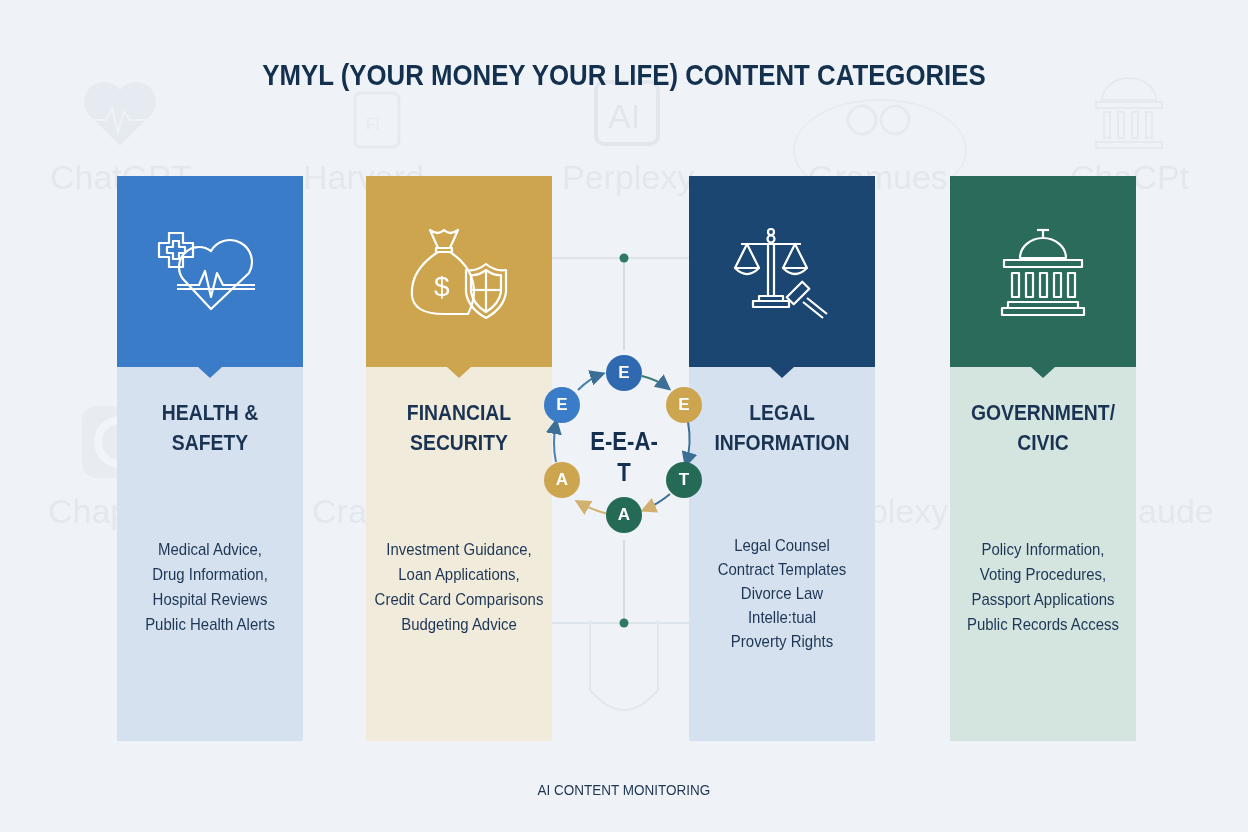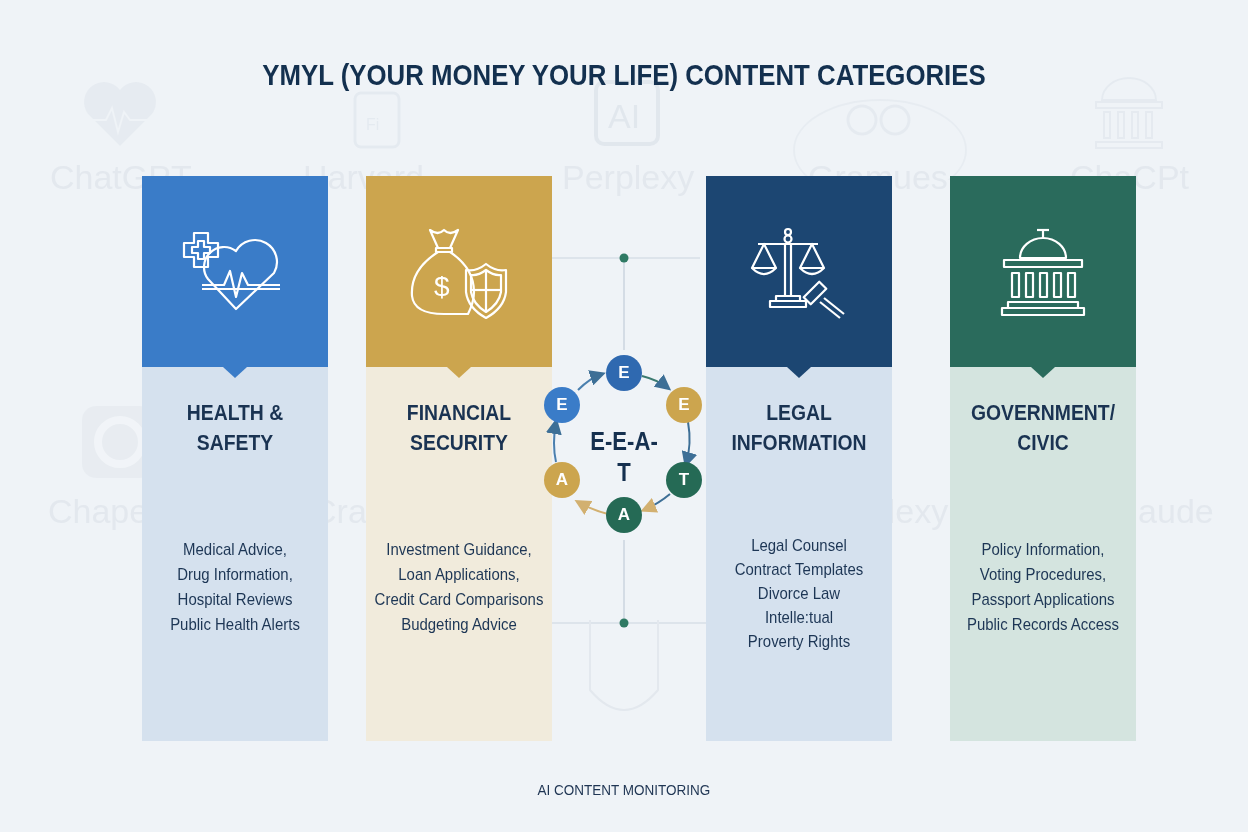--- a/index.html
+++ b/index.html
@@ -68,21 +68,21 @@
   <line x1="624" y1="258" x2="624" y2="350" stroke="#d4dce5" stroke-width="2"></line>
   <circle cx="624" cy="258" r="4.5" fill="#2f7a64"></circle>
   <line x1="540" y1="623" x2="712" y2="623" stroke="#dde4eb" stroke-width="2"></line>
   <line x1="624" y1="540" x2="624" y2="623" stroke="#d4dce5" stroke-width="2"></line>
   <circle cx="624" cy="623" r="4.5" fill="#2f7a64"></circle>
   <path d="M590 620 L590 690 Q624 730 658 690 L658 620" fill="none" stroke="#e3e8ee" stroke-width="2"></path>
 </svg>
 
 <div class="title">YMYL (YOUR MONEY YOUR LIFE) CONTENT CATEGORIES</div>
 
-<div class="col" style="left:142px">
+<div class="col" style="left:117px">
   <div class="bottom" style="background:#d5e1ee"></div>
   <div class="top" style="background:#3a7cc8">
     <svg width="110" height="90" viewBox="0 0 110 90">
       <g fill="none" stroke="#fff" stroke-width="2.2" stroke-linejoin="round">
         <path d="M56 82 L28 52 A20 20 0 0 1 56 24 A20 20 0 0 1 94 46 Z"></path>
         <path d="M14 6 h14 v10 h10 v14 h-10 v10 h-14 v-10 h-10 v-14 h10 z"></path>
         <path d="M18 14 h6 v6 h6 v6 h-6 v6 h-6 v-6 h-6 v-6 h6 z"></path>
         <polyline points="22,58 44,58 50,44 56,70 62,46 68,58 100,58"></polyline>
         <line x1="22" y1="62" x2="100" y2="62"></line>
       </g>
@@ -123,21 +123,21 @@
     <div>SECURITY</div>
   </div>
   <div class="items">
     <div>Investment Guidance,</div>
     <div>Loan Applications,</div>
     <div>Credit Card Comparisons</div>
     <div>Budgeting Advice</div>
   </div>
 </div>
 
-<div class="col" style="left:706px">
+<div class="col" style="left:689px">
   <div class="bottom" style="background:#d5e1ee"></div>
   <div class="top" style="background:#1c4672">
     <svg width="110" height="100" viewBox="0 0 110 100">
       <g fill="none" stroke="#fff" stroke-width="2.2" stroke-linejoin="round">
         <circle cx="44" cy="10" r="3"></circle>
         <circle cx="44" cy="17" r="3.5"></circle>
         <line x1="14" y1="22" x2="74" y2="22"></line>
         <rect x="41" y="22" width="6" height="52"></rect>
         <path d="M20 22 L8 46 L32 46 Z"></path>
         <path d="M8 46 Q20 58 32 46"></path>

